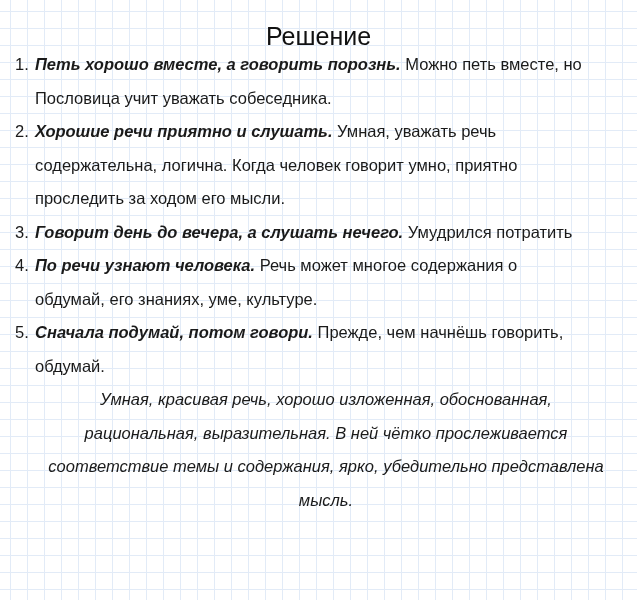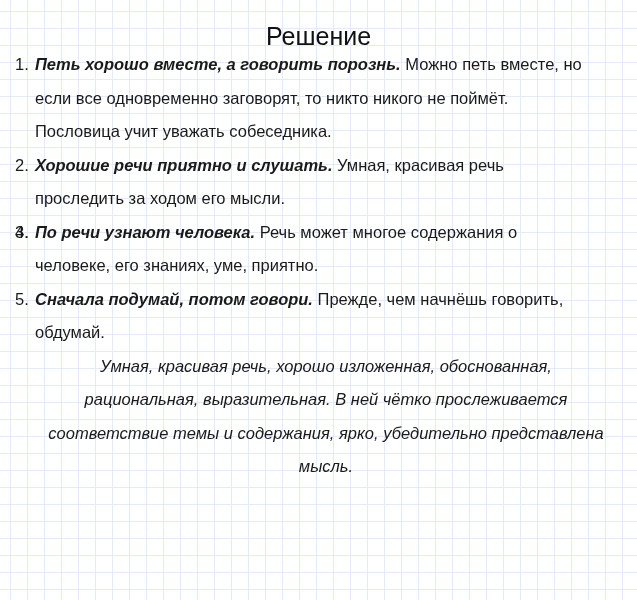--- a/index.html
+++ b/index.html
@@ -75,35 +75,36 @@
 </head>
 <body>
 
 <div class="page">
   <h1 class="title">Решение</h1>
 
   <ol class="list">
     <li class="item">
       <span class="num">1.</span>
       <span class="line"><span class="head">Петь хорошо вместе, а говорить порознь.</span><span> Можно петь вместе, но</span></span>
-      <span class="line">если все одновременно заговорят, то никто никого не поймёт.</span>
       <span class="line">Пословица учит уважать собеседника.</span>
     </li>
     <li class="item">
       <span class="num">2.</span>
-      <span class="line"><span class="head">Хорошие речи приятно и слушать.</span><span> Умная, красивая речь</span></span>
+      <span class="line"><span class="head">Хорошие речи приятно и слушать.</span><span> Умная, уважать речь</span></span>
+      <span class="line">содержательна, логична. Когда человек говорит умно, приятно</span>
       <span class="line">проследить за ходом его мысли.</span>
     </li>
     <li class="item">
       <span class="num">3.</span>
+      <span class="line"><span class="head">Говорит день до вечера, а слушать нечего.</span><span> Умудрился потратить</span></span>
     </li>
     <li class="item">
       <span class="num">4.</span>
       <span class="line"><span class="head">По речи узнают человека.</span><span> Речь может многое содержания о</span></span>
-      <span class="line">человеке, его знаниях, уме, приятно.</span>
+      <span class="line">обдумай, его знаниях, уме, культуре.</span>
     </li>
     <li class="item">
       <span class="num">5.</span>
       <span class="line"><span class="head">Сначала подумай, потом говори.</span><span> Прежде, чем начнёшь говорить,</span></span>
       <span class="line">обдумай.</span>
       <span class="line note">Умная, красивая речь, хорошо изложенная, обоснованная,</span>
       <span class="line note">рациональная, выразительная. В ней чётко прослеживается</span>
       <span class="line note">соответствие темы и содержания, ярко, убедительно представлена</span>
       <span class="line note">мысль.</span>
     </li>

